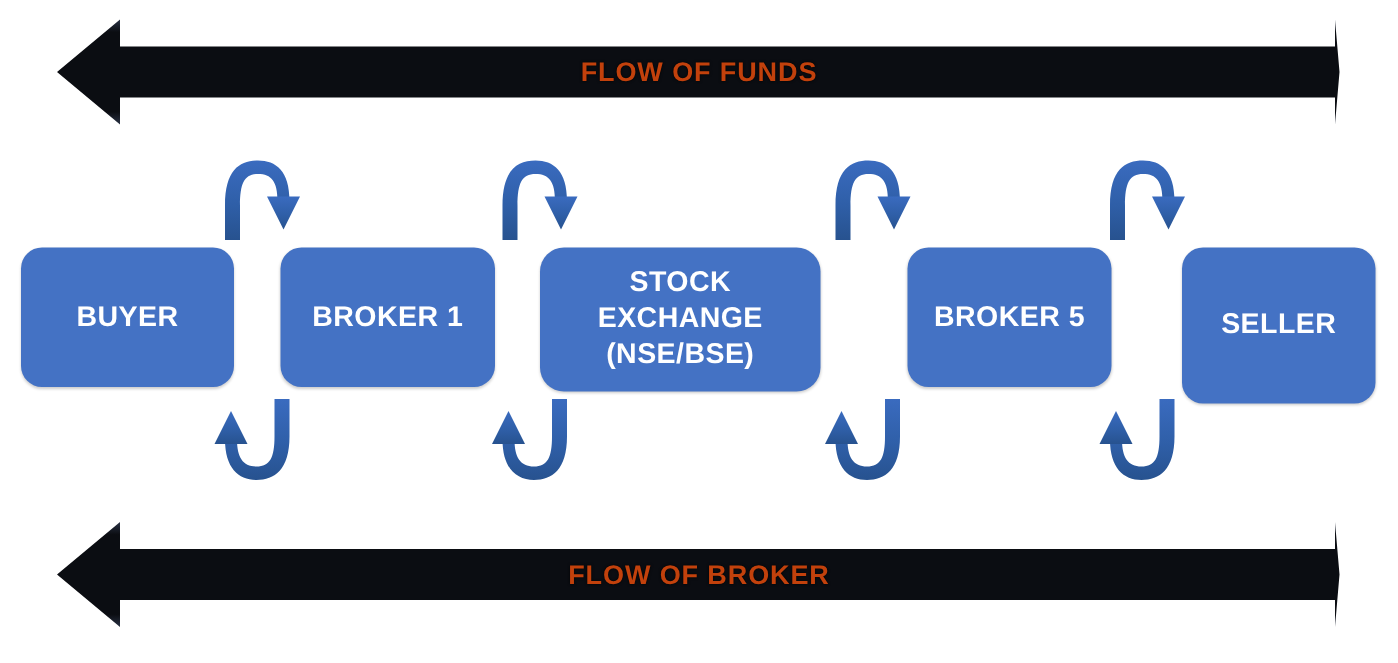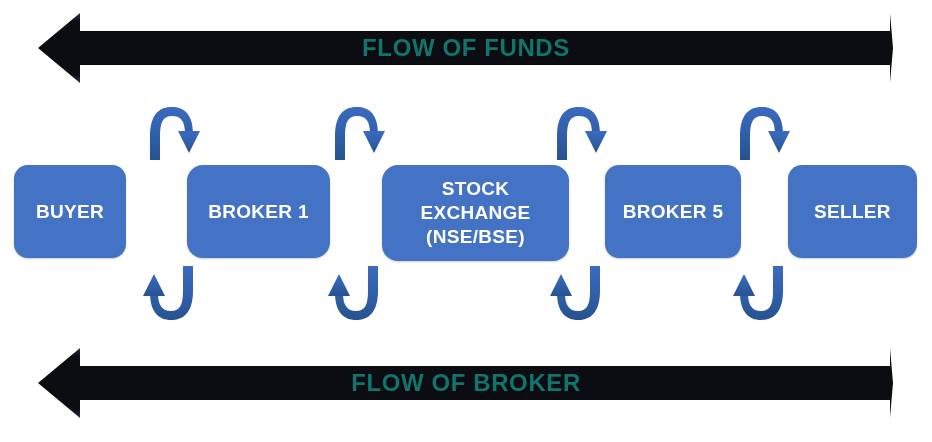--- a/index.html
+++ b/index.html
@@ -42,45 +42,45 @@
     letter-spacing: 0.3px;
     line-height: 1.25;
     box-shadow: 0 1px 2px rgba(0,0,0,0.20);
   }
   .node .node-label {
     display: block;
     white-space: pre-line;
     padding: 0 6px;
   }
 
-  #node-buyer   { left: 14px;  top: 165px; width: 112px; height: 93px; }
-  #node-broker1 { left: 187px; top: 165px; width: 143px; height: 93px; border-radius: 16px; }
-  #node-exchange{ left: 382px; top: 165px; width: 187px; height: 96px; border-radius: 16px; }
+  #node-buyer   { left: 14px;  top: 165px; width: 142px; height: 93px; }
+  #node-broker1 { left: 187px; top: 165px; width: 143px; height: 93px; }
+  #node-exchange{ left: 360px; top: 165px; width: 187px; height: 96px; border-radius: 16px; }
   #node-broker2 { left: 605px; top: 165px; width: 136px; height: 93px; }
-  #node-seller  { left: 788px; top: 165px; width: 129px; height: 93px; }
+  #node-seller  { left: 788px; top: 165px; width: 129px; height: 104px; }
 
   
   .flow-band {
     position: absolute;
     left: 0;
     width: 932px;
     height: 86px;
     display: flex;
     align-items: center;
     justify-content: center;
   }
   #flow-funds-band  { top: 5px; }
   #flow-shares-band { top: 340px; }
 
   .flow-label {
     position: relative;
     z-index: 3;
-    color: #0f766e;
+    color: #c2410c;
     font-weight: bold;
-    font-size: 24px;
+    font-size: 18px;
     letter-spacing: 0.6px;
     text-shadow: 0 0 2px rgba(0,0,0,0.9);
   }
 </style>
 </head>
 <body>
 
 <div id="diagram">
 
   <svg class="layer" viewBox="0 0 932 442" preserveAspectRatio="none" aria-hidden="true">

